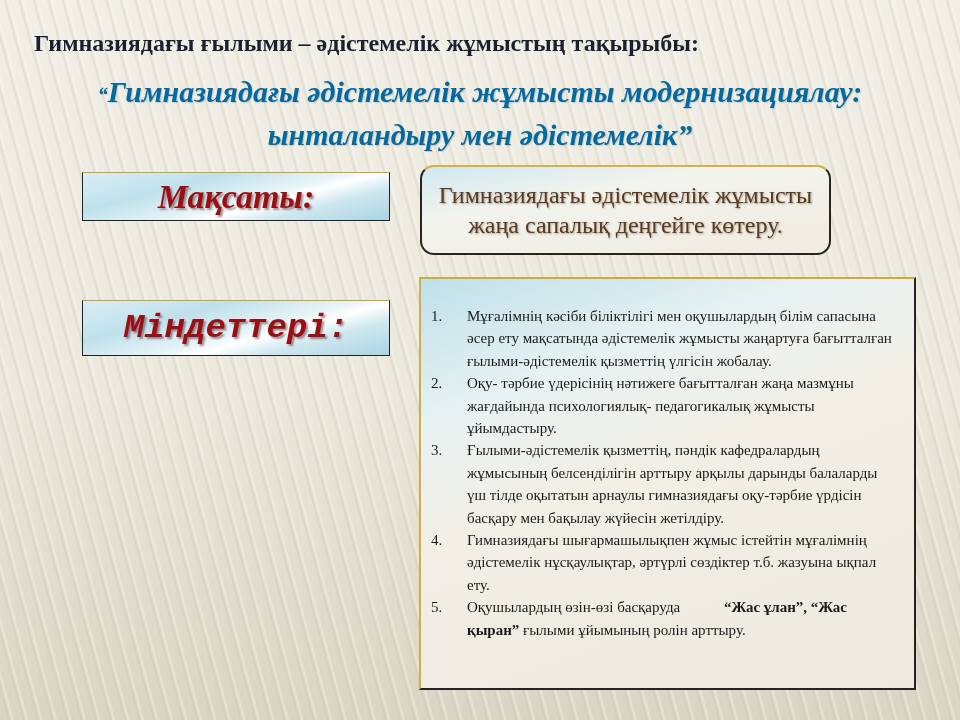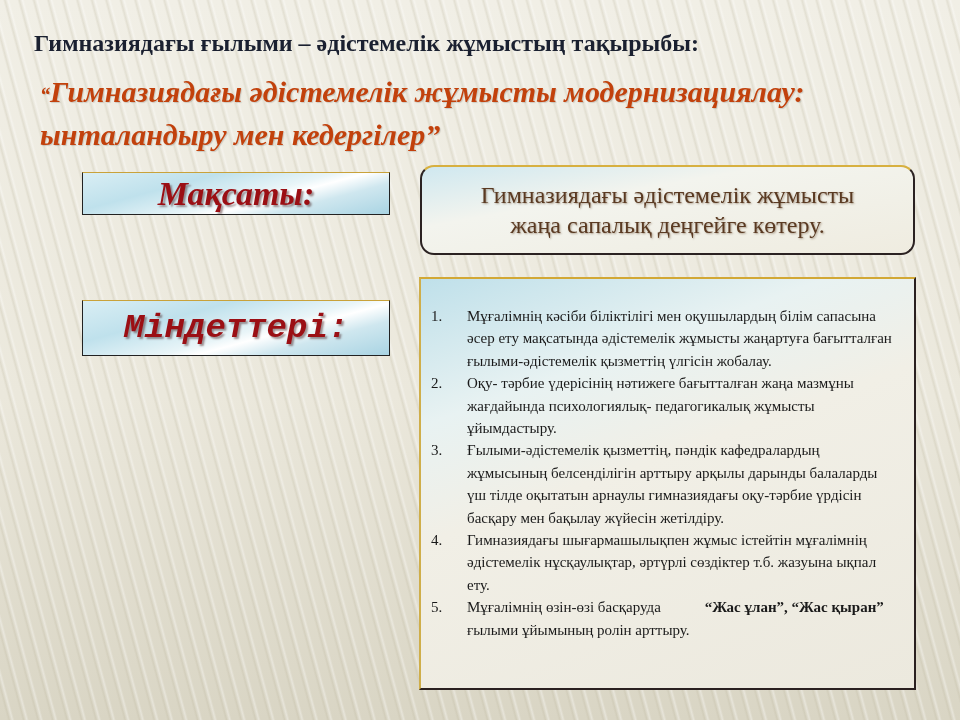--- a/index.html
+++ b/index.html
@@ -10,36 +10,36 @@
       repeating-linear-gradient(75deg, rgba(255,255,255,0) 0px, rgba(255,255,255,0) 7px, rgba(190,184,160,0.28) 9px, rgba(255,255,255,0.35) 12px, rgba(255,255,255,0) 14px),
       linear-gradient(180deg, #f1efe6 0%, #ebe8dc 55%, #d9d5c4 100%);
     font-family: "Liberation Serif", serif;
   }
   .heading {
     position:absolute; left:34px; top:30px;
     font-size:24px; font-weight:bold; color:#1a2030;
   }
   .topic {
     position:absolute; left:40px; top:72px; width:880px;
-    color:#c2410c;
+    text-align:center; color:#0369a1;
     font-size:30px; font-weight:bold; font-style:italic; line-height:40px;
     text-shadow:1px 1px 1px rgba(0,0,0,0.15);
   }
   .topic .q-open { font-size:20px; }
   .label-box {
-    position:absolute; left:82px; width:308px; height:43px;
+    position:absolute; left:82px; width:308px; height:49px;
     border:1px solid #222; border-top-color:#c9a23a;
     background: linear-gradient(165deg, #d9eef4 0%, #bfe1ec 30%, #e9f5f8 55%, #ffffff 62%, #cfe7ef 75%, #a9d4e3 100%);
     display:flex; align-items:center; justify-content:center;
     color:#9b0f14; font-size:34px; font-weight:bold; font-style:italic;
     text-shadow:2px 2px 2px rgba(60,20,20,0.45);
     box-sizing:border-box;
   }
   .goal-box {
-    position:absolute; left:420px; top:165px; width:495px; height:90px;
+    position:absolute; left:420px; top:165px; width:411px; height:90px;
     border:2px solid #2b2222; border-top-color:#d7b040; border-radius:14px;
     background: linear-gradient(170deg, #cfe8f0 0%, #f3f4ee 35%, #efece0 100%);
     box-sizing:border-box;
     display:flex; align-items:center; justify-content:center; text-align:center;
     font-size:24px; line-height:30px; color:#5a3a22;
     text-shadow:1px 1px 2px rgba(90,60,30,0.45);
   }
   .tasks-box {
     position:absolute; left:419px; top:277px; width:497px; height:413px;
     border:2px solid #2a2020; border-top-color:#d2a836; border-left-color:#cfae4a;
@@ -55,21 +55,21 @@
   .tasks-box li .txt { flex:1; }
   b { font-weight:bold;margin-left:40px; }
 </style>
 </head>
 <body>
 
 <div class="heading">Гимназиядағы ғылыми – әдістемелік жұмыстың тақырыбы:</div>
 
 <div class="topic">
   <div><span class="q-open">“</span><span>Гимназиядағы әдістемелік жұмысты модернизациялау:</span></div>
-  <div><span>ынталандыру мен кедергілер</span><span>”</span></div>
+  <div><span>ынталандыру мен әдістемелік</span><span>”</span></div>
 </div>
 
 <div class="label-box" style="top:172px;">
   <span>Мақсаты:</span>
 </div>
 
 <div class="goal-box">
   <div>
     <div>Гимназиядағы әдістемелік жұмысты</div>
     <div>жаңа сапалық деңгейге көтеру.</div>
@@ -93,16 +93,16 @@
     <li>
       <span class="num">3.</span>
       <span class="txt">Ғылыми-әдістемелік қызметтің, пәндік кафедралардың жұмысының белсенділігін арттыру арқылы дарынды балаларды үш тілде оқытатын арнаулы гимназиядағы оқу-тәрбие үрдісін басқару мен бақылау жүйесін жетілдіру.</span>
     </li>
     <li>
       <span class="num">4.</span>
       <span class="txt">Гимназиядағы шығармашылықпен жұмыс істейтін мұғалімнің әдістемелік нұсқаулықтар, әртүрлі сөздіктер т.б. жазуына ықпал ету.</span>
     </li>
     <li>
       <span class="num">5.</span>
-      <span class="txt"><span>Мұғалімнің өзін-өзі басқаруда </span><b>“Жас ұлан”, “Жас қыран”</b><span> ғылыми ұйымының ролін арттыру.</span></span>
+      <span class="txt"><span>Оқушылардың өзін-өзі басқаруда </span><b>“Жас ұлан”, “Жас қыран”</b><span> ғылыми ұйымының ролін арттыру.</span></span>
     </li>
   </ol>
 </div>
 
 </body></html>

